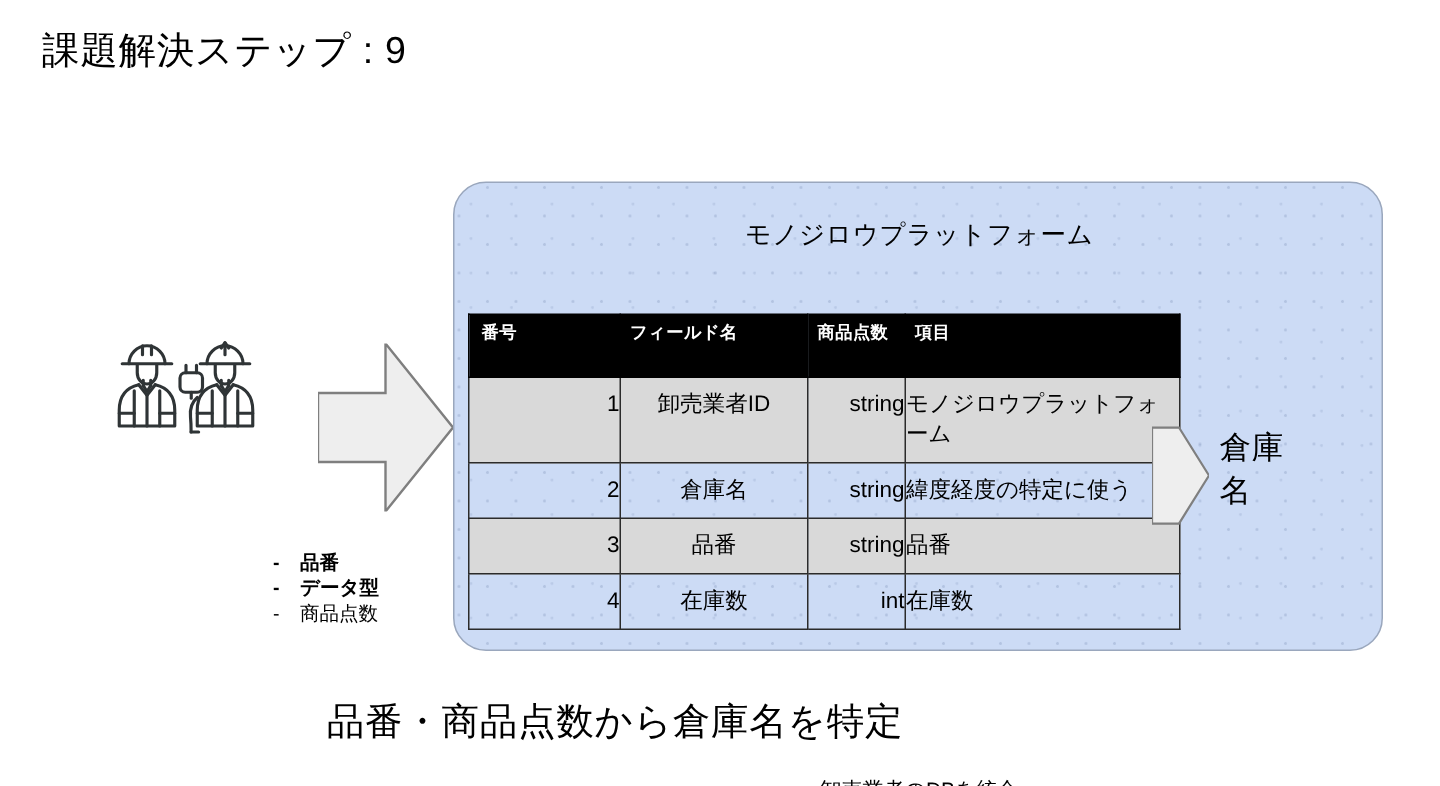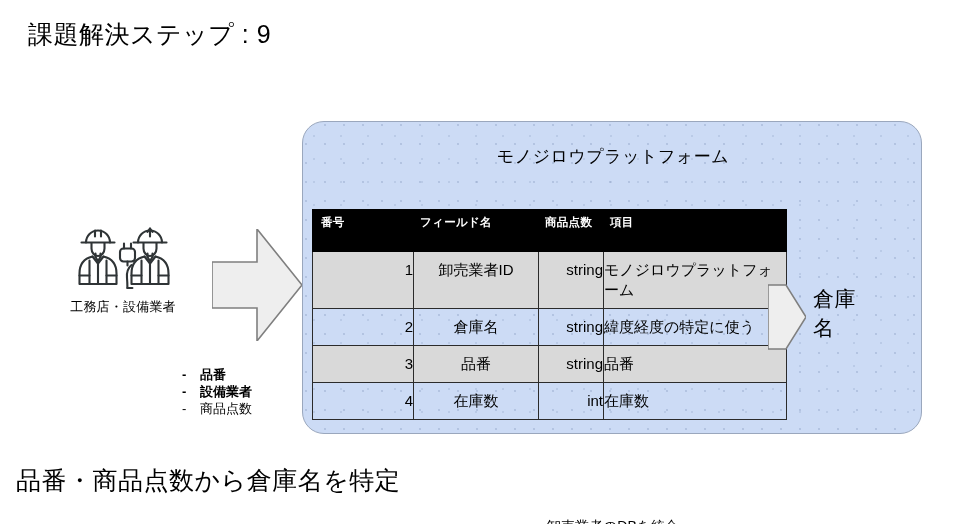--- a/index.html
+++ b/index.html
@@ -166,23 +166,24 @@
     top: 284px;
     width: 62px;
     font-size: 21px;
     line-height: 29px;
     letter-spacing: 0.5px;
   }
 
   
   #bottom-caption {
     position: absolute;
-    left: 16px;
+    left: 0;
     top: 464px;
     width: 820px;
+    text-align: center;
     font-size: 25px;
     letter-spacing: 0.5px;
   }
 </style>
 </head>
 <body>
 
 <div id="slide-title">課題解決ステップ : 9</div>
 
 <div id="actor-group">
@@ -212,31 +213,30 @@
     <path d="M86 43.5 V64"></path>
     <path d="M67.5 55.5 h10 M94.5 55.5 h10"></path>
     <path d="M77.5 40.5 V64 M94.5 40.5 V64"></path>
 
     <path d="M67.5 45 C64 48 62.5 53 63 58 c0.4 4 0.4 7 0.4 10"></path>
     <path d="M63.4 68 h5"></path>
     <rect x="56" y="28.5" width="15" height="13" rx="3.5"></rect>
     <path d="M60 28.5 v-5 M67 28.5 v-5"></path>
     <path d="M63.5 41.5 v4"></path>
   </svg>
-  <div id="actor-label">工務店・設備業者</div>
 </div>
 
 <div id="input-list">
   <div class="bullet-row strong">
     <span class="dash">-</span>
     <span>品番</span>
   </div>
   <div class="bullet-row strong">
     <span class="dash">-</span>
-    <span>設備業者</span>
+    <span>データ型</span>
   </div>
   <div class="bullet-row">
     <span class="dash">-</span>
     <span>商品点数</span>
   </div>
 </div>
 
 <svg id="input-arrow" viewBox="0 0 90 112" preserveAspectRatio="none">
   <polygon points="0,33 45,33 45,0 90,56 45,112 45,79 0,79" fill="#eeeeee" stroke="#7f7f7f" stroke-width="1.6"></polygon>
 </svg>

